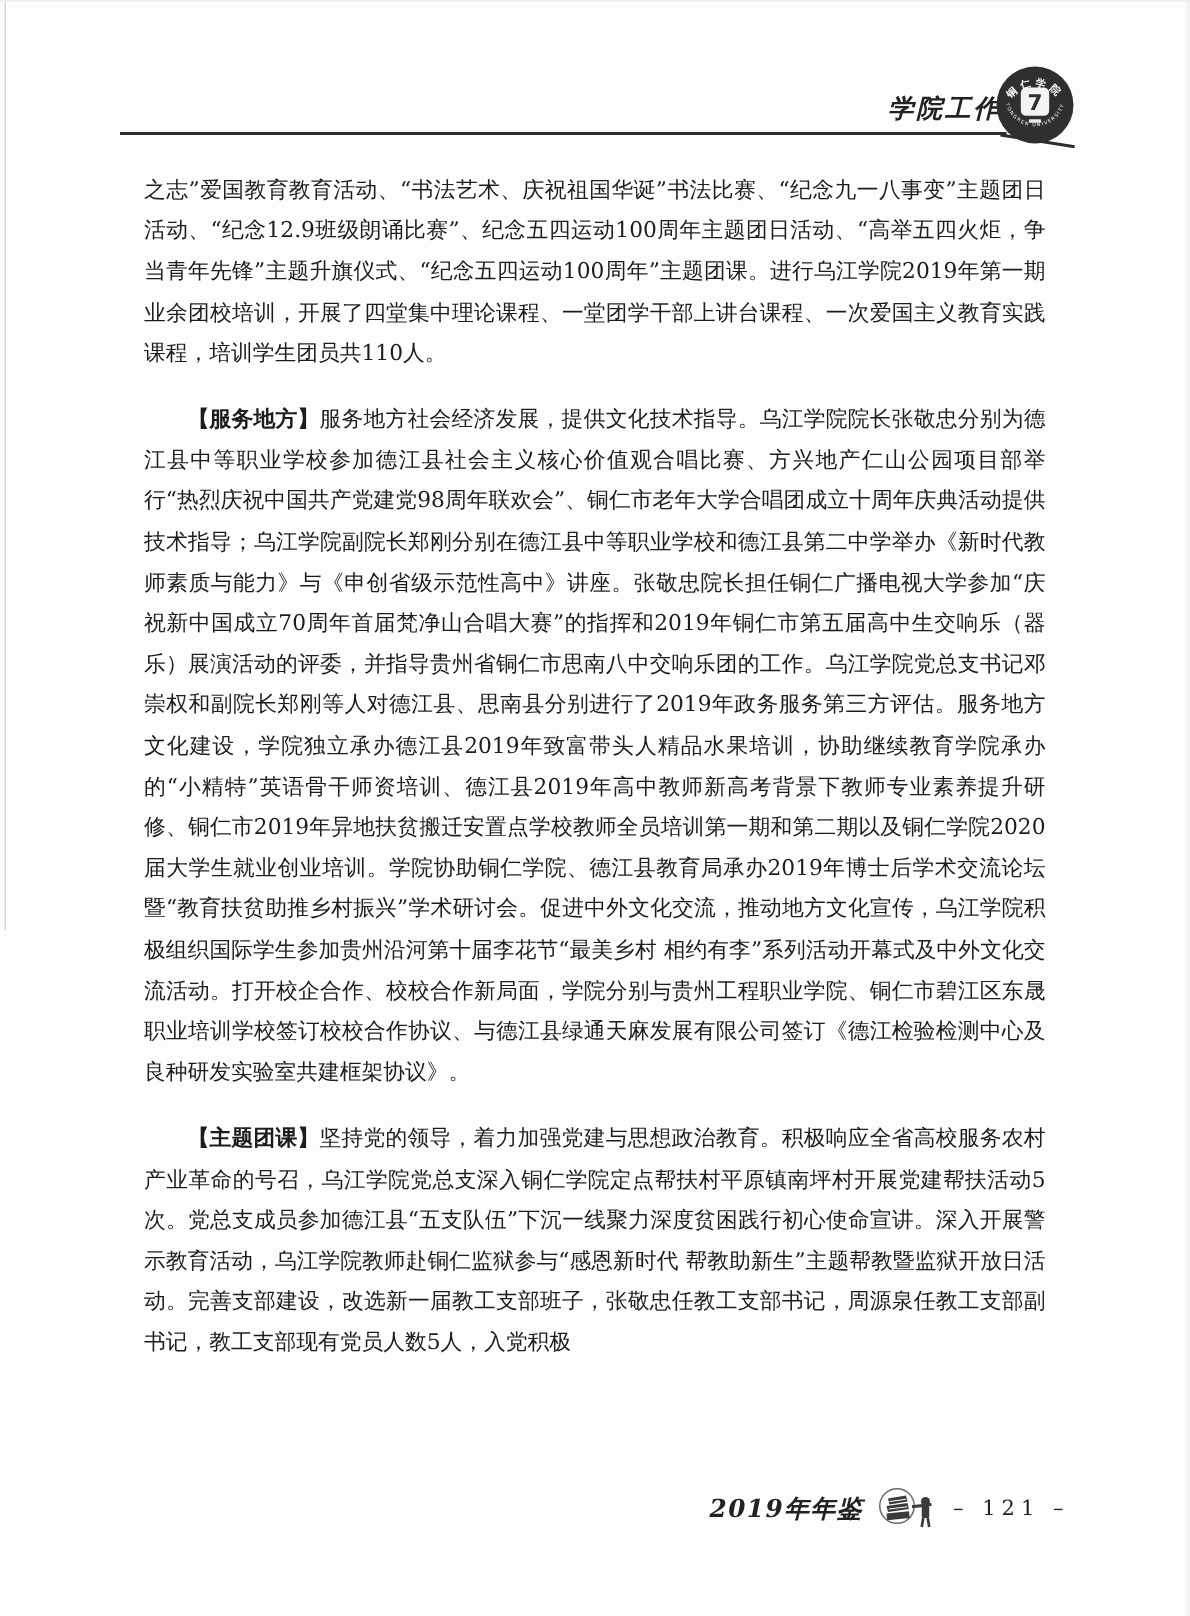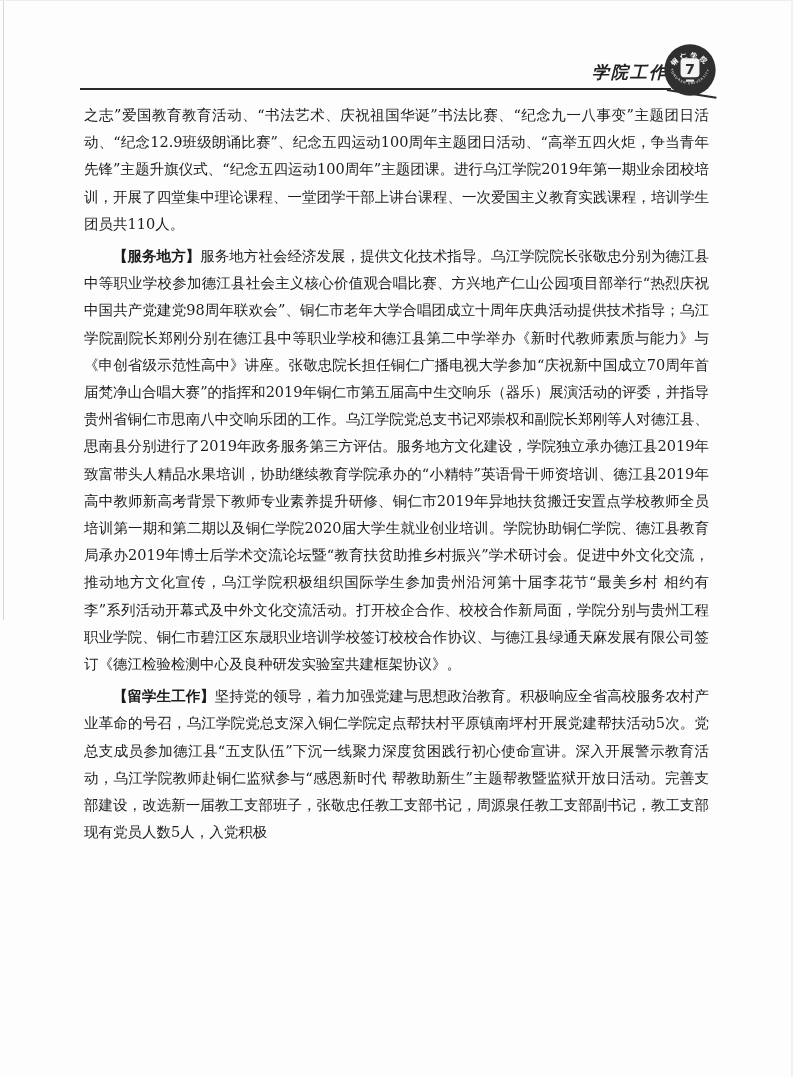--- a/index.html
+++ b/index.html
@@ -27,21 +27,21 @@
     transform:rotate(9deg);transform-origin:left center;
   }
   .seal{position:absolute;top:43px;left:663px;width:54px;height:54px;}
 
   
   .content{
     position:absolute;top:97px;left:80px;width:633px;
     font-size:14.5px;line-height:27.2px;
     text-align:justify;
   }
-  .content p{margin:4px;padding:0;text-indent:2em;}
+  .content p{margin:16px;padding:0;text-indent:2em;}
   .content p.p-first{text-indent:0;}
   .ph{font-weight:bold;}
 
   
   .footer{
     position:absolute;top:991px;left:0;width:713px;height:30px;
     display:flex;justify-content:flex-end;align-items:center;gap:9px;
   }
   .yearbook-title{
     font-size:16.5px;font-weight:bold;font-style:italic;letter-spacing:1px;color:#222;
@@ -79,17 +79,34 @@
       <textPath href="#arcBottom" startOffset="50%" text-anchor="middle">TONGREN UNIVERSITY</textPath>
     </text>
     <rect x="19.5" y="17" width="21" height="21" rx="4" fill="#f3f3f3"></rect>
     <text x="30" y="34" text-anchor="middle" font-size="16" font-weight="bold" fill="#2f2f30" font-family="DejaVu Sans, Liberation Sans, sans-serif">7</text>
     <rect x="25.5" y="40.5" width="9" height="2.6" rx="0.6" fill="#e9e9e9"></rect>
   </svg>
 
   <main class="content">
     <p class="p-first"><b class="ph"></b><span>之志”爱国教育教育活动、“书法艺术、庆祝祖国华诞”书法比赛、“纪念九一八事变”主题团日活动、“纪念12.9班级朗诵比赛”、纪念五四运动100周年主题团日活动、“高举五四火炬，争当青年先锋”主题升旗仪式、“纪念五四运动100周年”主题团课。进行乌江学院2019年第一期业余团校培训，开展了四堂集中理论课程、一堂团学干部上讲台课程、一次爱国主义教育实践课程，培训学生团员共110人。</span></p>
     <p><b class="ph">【服务地方】</b><span>服务地方社会经济发展，提供文化技术指导。乌江学院院长张敬忠分别为德江县中等职业学校参加德江县社会主义核心价值观合唱比赛、方兴地产仁山公园项目部举行“热烈庆祝中国共产党建党98周年联欢会”、铜仁市老年大学合唱团成立十周年庆典活动提供技术指导；乌江学院副院长郑刚分别在德江县中等职业学校和德江县第二中学举办《新时代教师素质与能力》与《申创省级示范性高中》讲座。张敬忠院长担任铜仁广播电视大学参加“庆祝新中国成立70周年首届梵净山合唱大赛”的指挥和2019年铜仁市第五届高中生交响乐（器乐）展演活动的评委，并指导贵州省铜仁市思南八中交响乐团的工作。乌江学院党总支书记邓崇权和副院长郑刚等人对德江县、思南县分别进行了2019年政务服务第三方评估。服务地方文化建设，学院独立承办德江县2019年致富带头人精品水果培训，协助继续教育学院承办的“小精特”英语骨干师资培训、德江县2019年高中教师新高考背景下教师专业素养提升研修、铜仁市2019年异地扶贫搬迁安置点学校教师全员培训第一期和第二期以及铜仁学院2020届大学生就业创业培训。学院协助铜仁学院、德江县教育局承办2019年博士后学术交流论坛暨“教育扶贫助推乡村振兴”学术研讨会。促进中外文化交流，推动地方文化宣传，乌江学院积极组织国际学生参加贵州沿河第十届李花节“最美乡村 相约有李”系列活动开幕式及中外文化交流活动。打开校企合作、校校合作新局面，学院分别与贵州工程职业学院、铜仁市碧江区东晟职业培训学校签订校校合作协议、与德江县绿通天麻发展有限公司签订《德江检验检测中心及良种研发实验室共建框架协议》。</span></p>
-    <p><b class="ph">【留学生工作】</b><span>坚持党的领导，着力加强党建与思想政治教育。积极响应全省高校服务农村产业革命的号召，乌江学院党总支深入铜仁学院定点帮扶村平原镇南坪村开展党建帮扶活动5次。党总支成员参加德江县“五支队伍”下沉一线聚力深度贫困践行初心使命宣讲。深入开展警示教育活动，乌江学院教师赴铜仁监狱参与“感恩新时代 帮教助新生”主题帮教暨监狱开放日活动。完善支部建设，改选新一届教工支部班子，张敬忠任教工支部书记，周源泉任教工支部副书记，教工支部现有党员人数5人，入党积极</span></p>
+    <p><b class="ph">【主题团课】</b><span>坚持党的领导，着力加强党建与思想政治教育。积极响应全省高校服务农村产业革命的号召，乌江学院党总支深入铜仁学院定点帮扶村平原镇南坪村开展党建帮扶活动5次。党总支成员参加德江县“五支队伍”下沉一线聚力深度贫困践行初心使命宣讲。深入开展警示教育活动，乌江学院教师赴铜仁监狱参与“感恩新时代 帮教助新生”主题帮教暨监狱开放日活动。完善支部建设，改选新一届教工支部班子，张敬忠任教工支部书记，周源泉任教工支部副书记，教工支部现有党员人数5人，入党积极</span></p>
   </main>
 
+  <div class="footer">
+    <span class="yearbook-title">2019年年鉴</span>
+    <svg class="stamp" viewBox="0 0 42 30">
+      <circle cx="14" cy="13" r="11.5" fill="none" stroke="#6a6a6a" stroke-width="1"></circle>
+      <path d="M 8,8 L 20,6 L 21,10 L 9,12 Z" fill="#3b3b3b"></path>
+      <path d="M 7,13 L 21,11 L 22,15 L 8,17 Z" fill="#3b3b3b"></path>
+      <path d="M 7,18 L 22,16.5 L 22.5,21 L 7.5,22.5 Z" fill="#3b3b3b"></path>
+      <line x1="9" y1="10" x2="20" y2="8.5" stroke="#fdfdfd" stroke-width="0.8"></line>
+      <line x1="8.5" y1="15" x2="21" y2="13.5" stroke="#fdfdfd" stroke-width="0.8"></line>
+      <circle cx="33" cy="10" r="3" fill="#3b3b3b"></circle>
+      <rect x="30.5" y="13" width="5" height="8" rx="1" fill="#3b3b3b"></rect>
+      <line x1="24" y1="13.5" x2="37" y2="12" stroke="#3b3b3b" stroke-width="2"></line>
+      <line x1="31.5" y1="21" x2="30.5" y2="27" stroke="#3b3b3b" stroke-width="1.8"></line>
+      <line x1="34.5" y1="21" x2="35.5" y2="27" stroke="#3b3b3b" stroke-width="1.8"></line>
+    </svg>
+    <span class="page-number">– 121 –</span>
+  </div>
 
 </div>
 
 </body></html>

